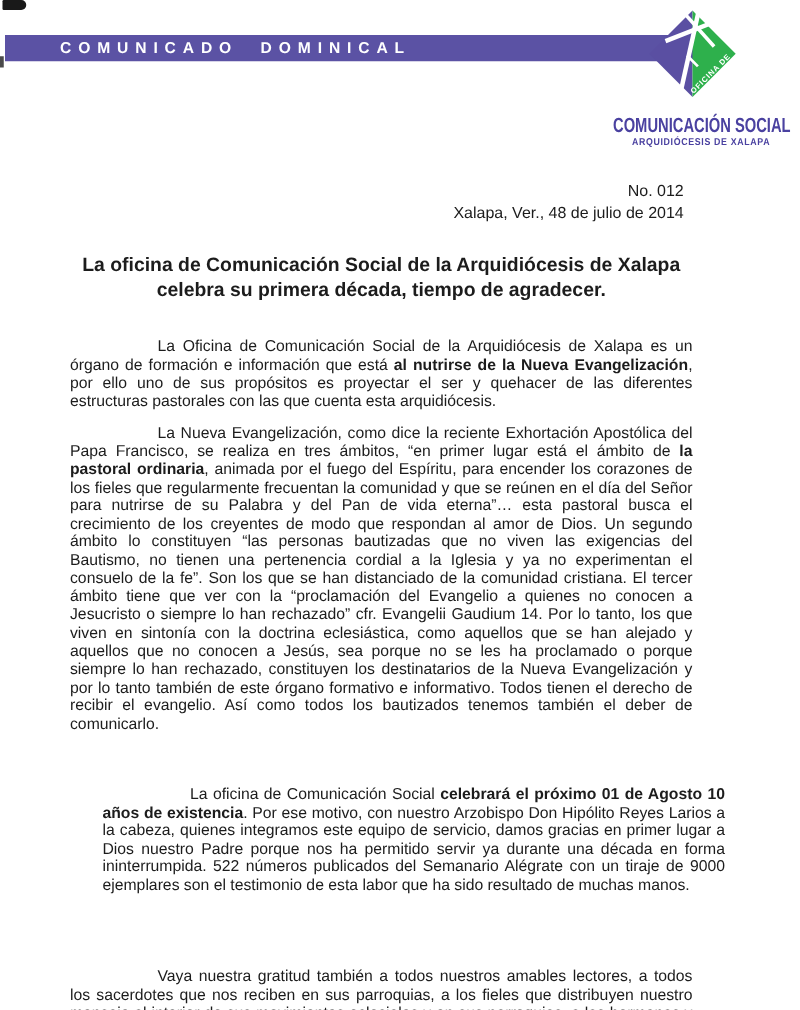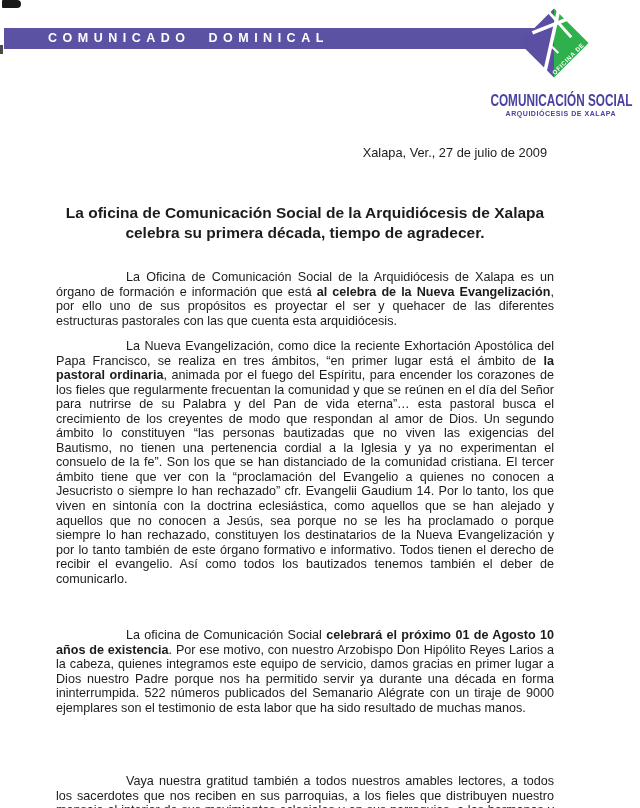--- a/index.html
+++ b/index.html
@@ -127,21 +127,21 @@
     left: 56px;
     width: 498px;
     margin: 0;
     text-align: justify;
     font-size: 12.6px;
     line-height: 14.55px;
     text-indent: 70px;
   }
   #para-0 { top: 270px; }
   #para-1 { top: 339px; }
-  #para-2 { top: 628px; }
+  #para-2 { top: 628px; margin-left: 26px; }
   #para-3 { top: 774px; text-align-last: justify; }
   .para b { font-weight: bold; }
 </style>
 </head>
 <body>
 
 <div class="page" style="color: rgb(28, 28, 28);">
 
   <div class="artifact-corner"></div>
   <div class="artifact-edge"></div>
@@ -163,23 +163,24 @@
     <text x="72" y="74" transform="rotate(-45 72 74)" text-anchor="middle" font-size="8.5" font-weight="bold" letter-spacing="1" fill="#ffffff">OFICINA DE</text>
   </svg>
   <div class="logo-name-wrap">
     <span style="color: rgb(74, 65, 160);">COMUNICACIÓN SOCIAL</span>
   </div>
   <div class="logo-sub-wrap">
     <span style="color: rgb(74, 65, 160);">ARQUIDIÓCESIS DE XALAPA</span>
   </div>
 
   <div class="meta">
-    <div>Xalapa, Ver., 27 de julio de 2009</div>
+    <div>No. 012</div>
+    <div>Xalapa, Ver., 48 de julio de 2014</div>
   </div>
 
   <h1 class="doc-title">La oficina de Comunicación Social de la Arquidiócesis de Xalapa celebra su primera década, tiempo de agradecer.</h1>
 
-  <p class="para" id="para-0"><span>La Oficina de Comunicación Social de la Arquidiócesis de Xalapa es un órgano de formación e información que está </span><b>al celebra de la Nueva Evangelización</b><span>, por ello uno de sus propósitos es proyectar el ser y quehacer de las diferentes estructuras pastorales con las que cuenta esta arquidiócesis.</span></p>
+  <p class="para" id="para-0"><span>La Oficina de Comunicación Social de la Arquidiócesis de Xalapa es un órgano de formación e información que está </span><b>al nutrirse de la Nueva Evangelización</b><span>, por ello uno de sus propósitos es proyectar el ser y quehacer de las diferentes estructuras pastorales con las que cuenta esta arquidiócesis.</span></p>
   <p class="para" id="para-1"><span>La Nueva Evangelización, como dice la reciente Exhortación Apostólica del Papa Francisco, se realiza en tres ámbitos, “en primer lugar está el ámbito de </span><b>la pastoral ordinaria</b><span>, animada por el fuego del Espíritu, para encender los corazones de los fieles que regularmente frecuentan la comunidad y que se reúnen en el día del Señor para nutrirse de su Palabra y del Pan de vida eterna”… esta pastoral busca el crecimiento de los creyentes de modo que respondan al amor de Dios. Un segundo ámbito lo constituyen “las personas bautizadas que no viven las exigencias del Bautismo, no tienen una pertenencia cordial a la Iglesia y ya no experimentan el consuelo de la fe”. Son los que se han distanciado de la comunidad cristiana. El tercer ámbito tiene que ver con la “proclamación del Evangelio a quienes no conocen a Jesucristo o siempre lo han rechazado” cfr. Evangelii Gaudium 14. Por lo tanto, los que viven en sintonía con la doctrina eclesiástica, como aquellos que se han alejado y aquellos que no conocen a Jesús, sea porque no se les ha proclamado o porque siempre lo han rechazado, constituyen los destinatarios de la Nueva Evangelización y por lo tanto también de este órgano formativo e informativo. Todos tienen el derecho de recibir el evangelio. Así como todos los bautizados tenemos también el deber de comunicarlo.</span></p>
   <p class="para" id="para-2"><span>La oficina de Comunicación Social </span><b>celebrará el próximo 01 de Agosto 10 años de existencia</b><span>. Por ese motivo, con nuestro Arzobispo Don Hipólito Reyes Larios a la cabeza, quienes integramos este equipo de servicio, damos gracias en primer lugar a Dios nuestro Padre porque nos ha permitido servir ya durante una década en forma ininterrumpida. 522 números publicados del Semanario Alégrate con un tiraje de 9000 ejemplares son el testimonio de esta labor que ha sido resultado de muchas manos.</span></p>
   <p class="para" id="para-3"><span>Vaya nuestra gratitud también a todos nuestros amables lectores, a todos los sacerdotes que nos reciben en sus parroquias, a los fieles que distribuyen nuestro mensaje al interior de sus movimientos eclesiales y en sus parroquias, a las hermanas y hermanos religiosos y a todos los fieles laicos.</span></p>
 
 </div>
 
 </body></html>

